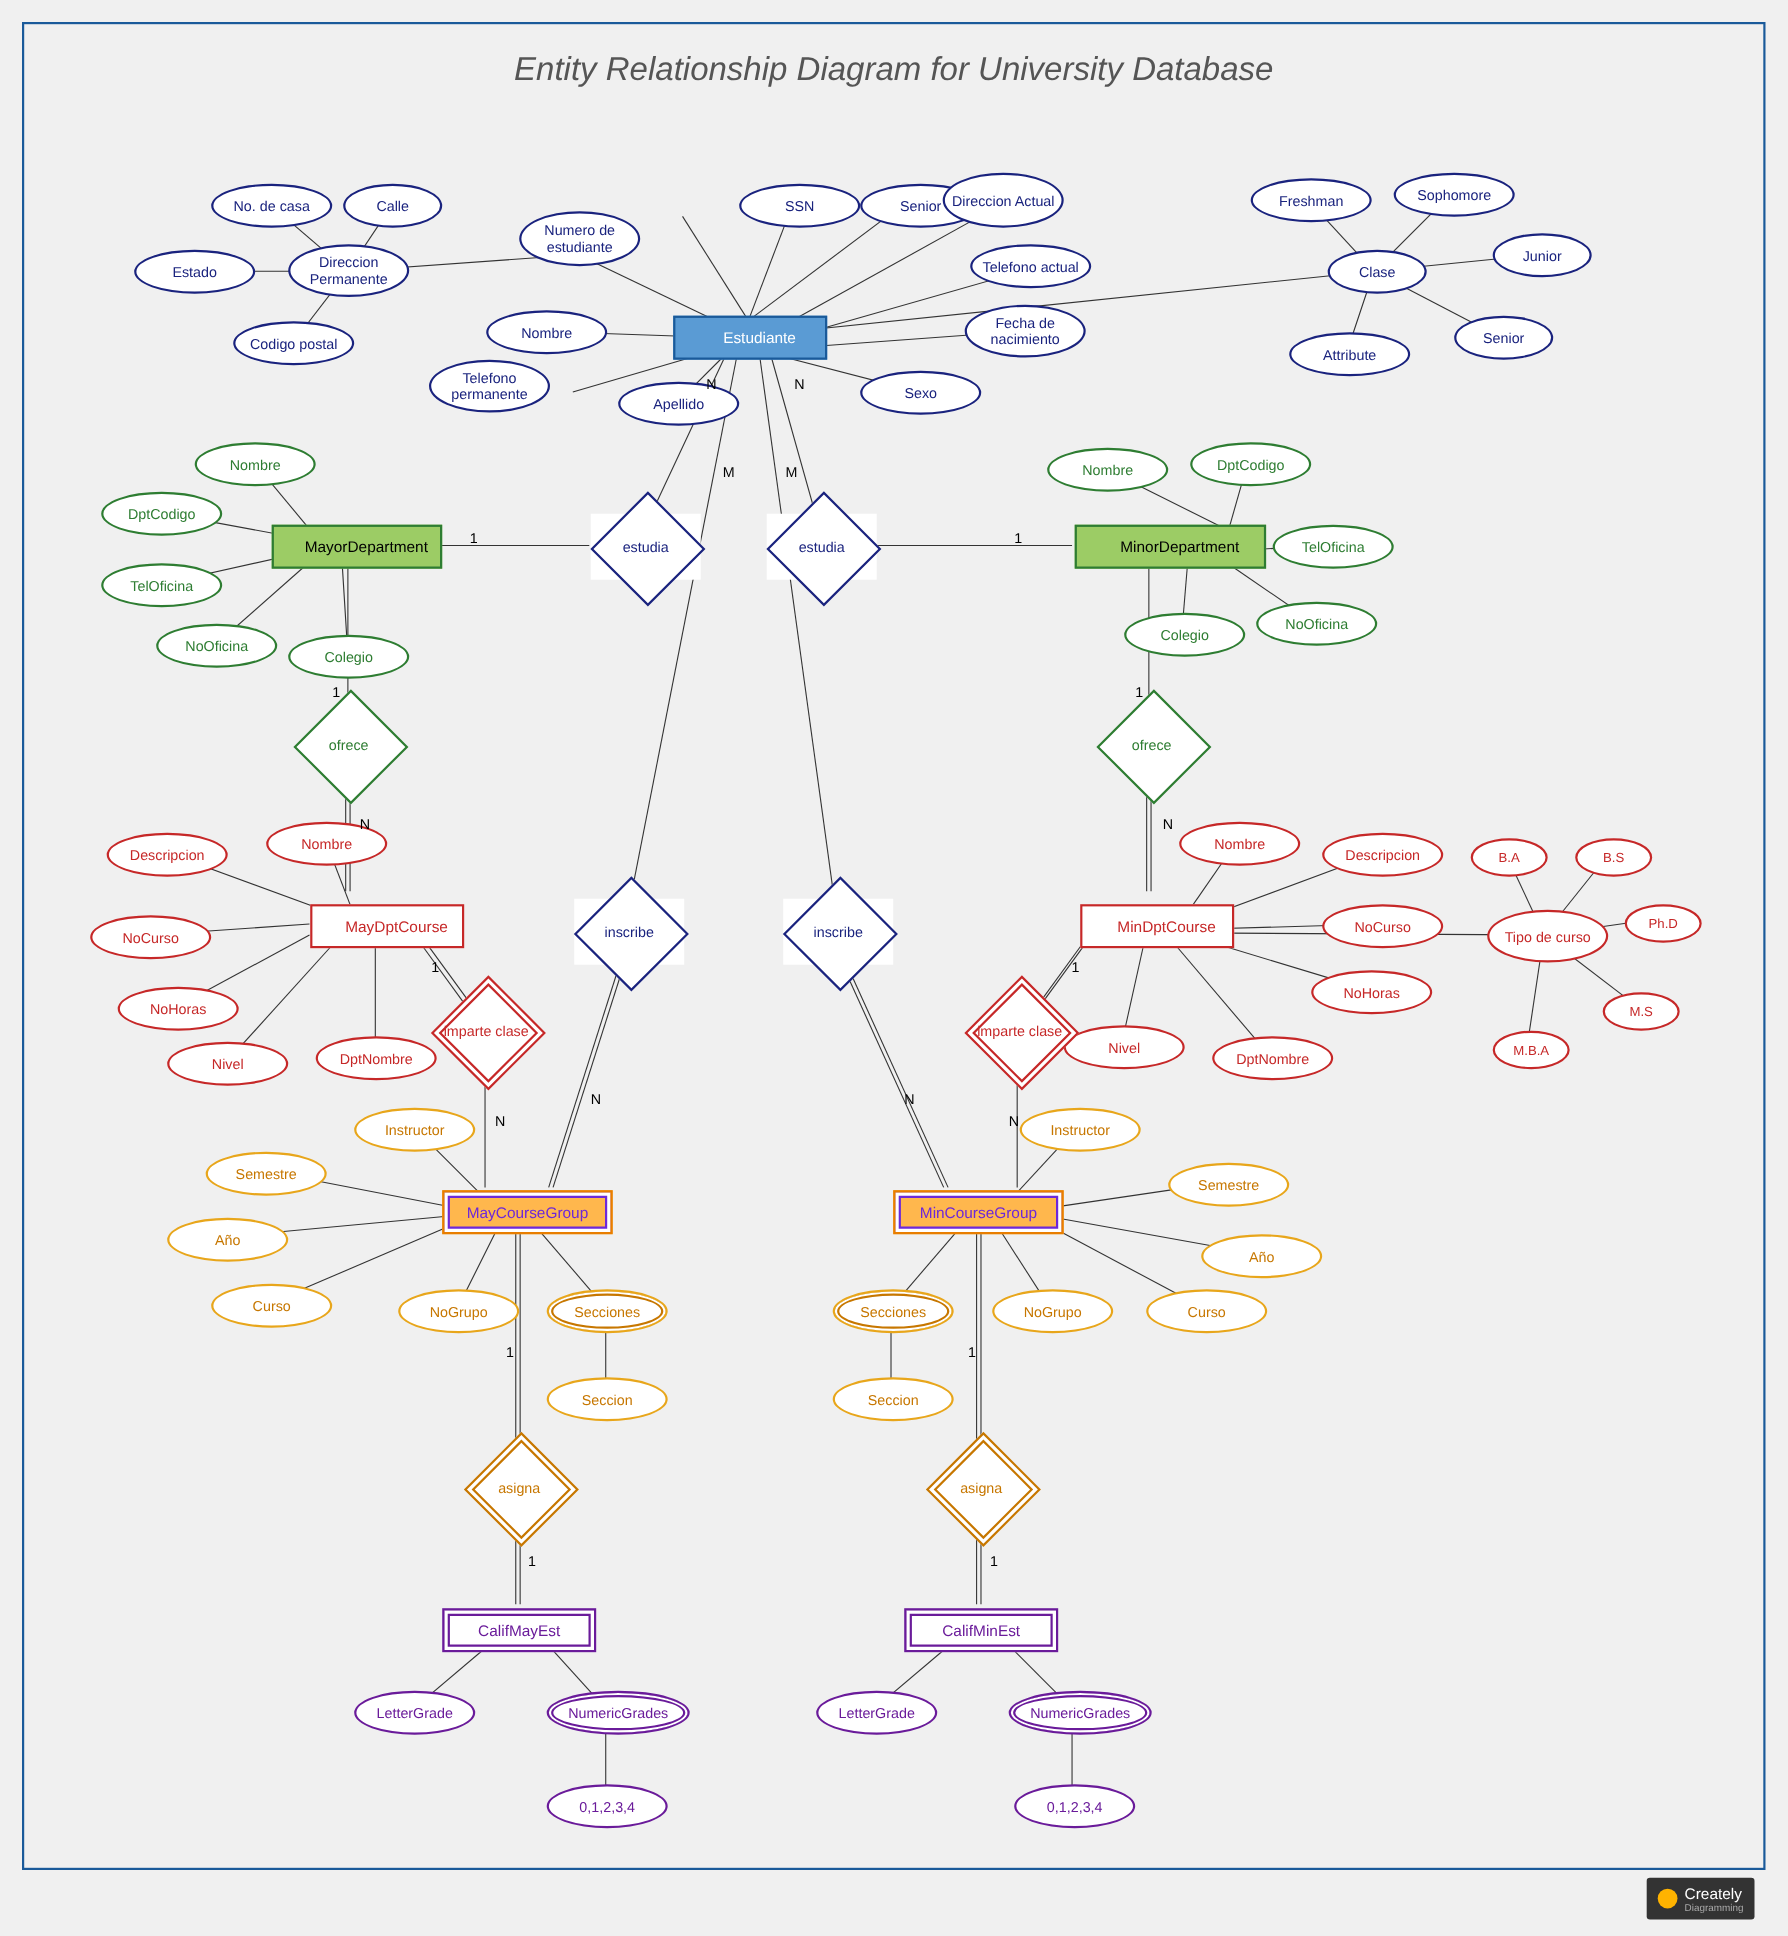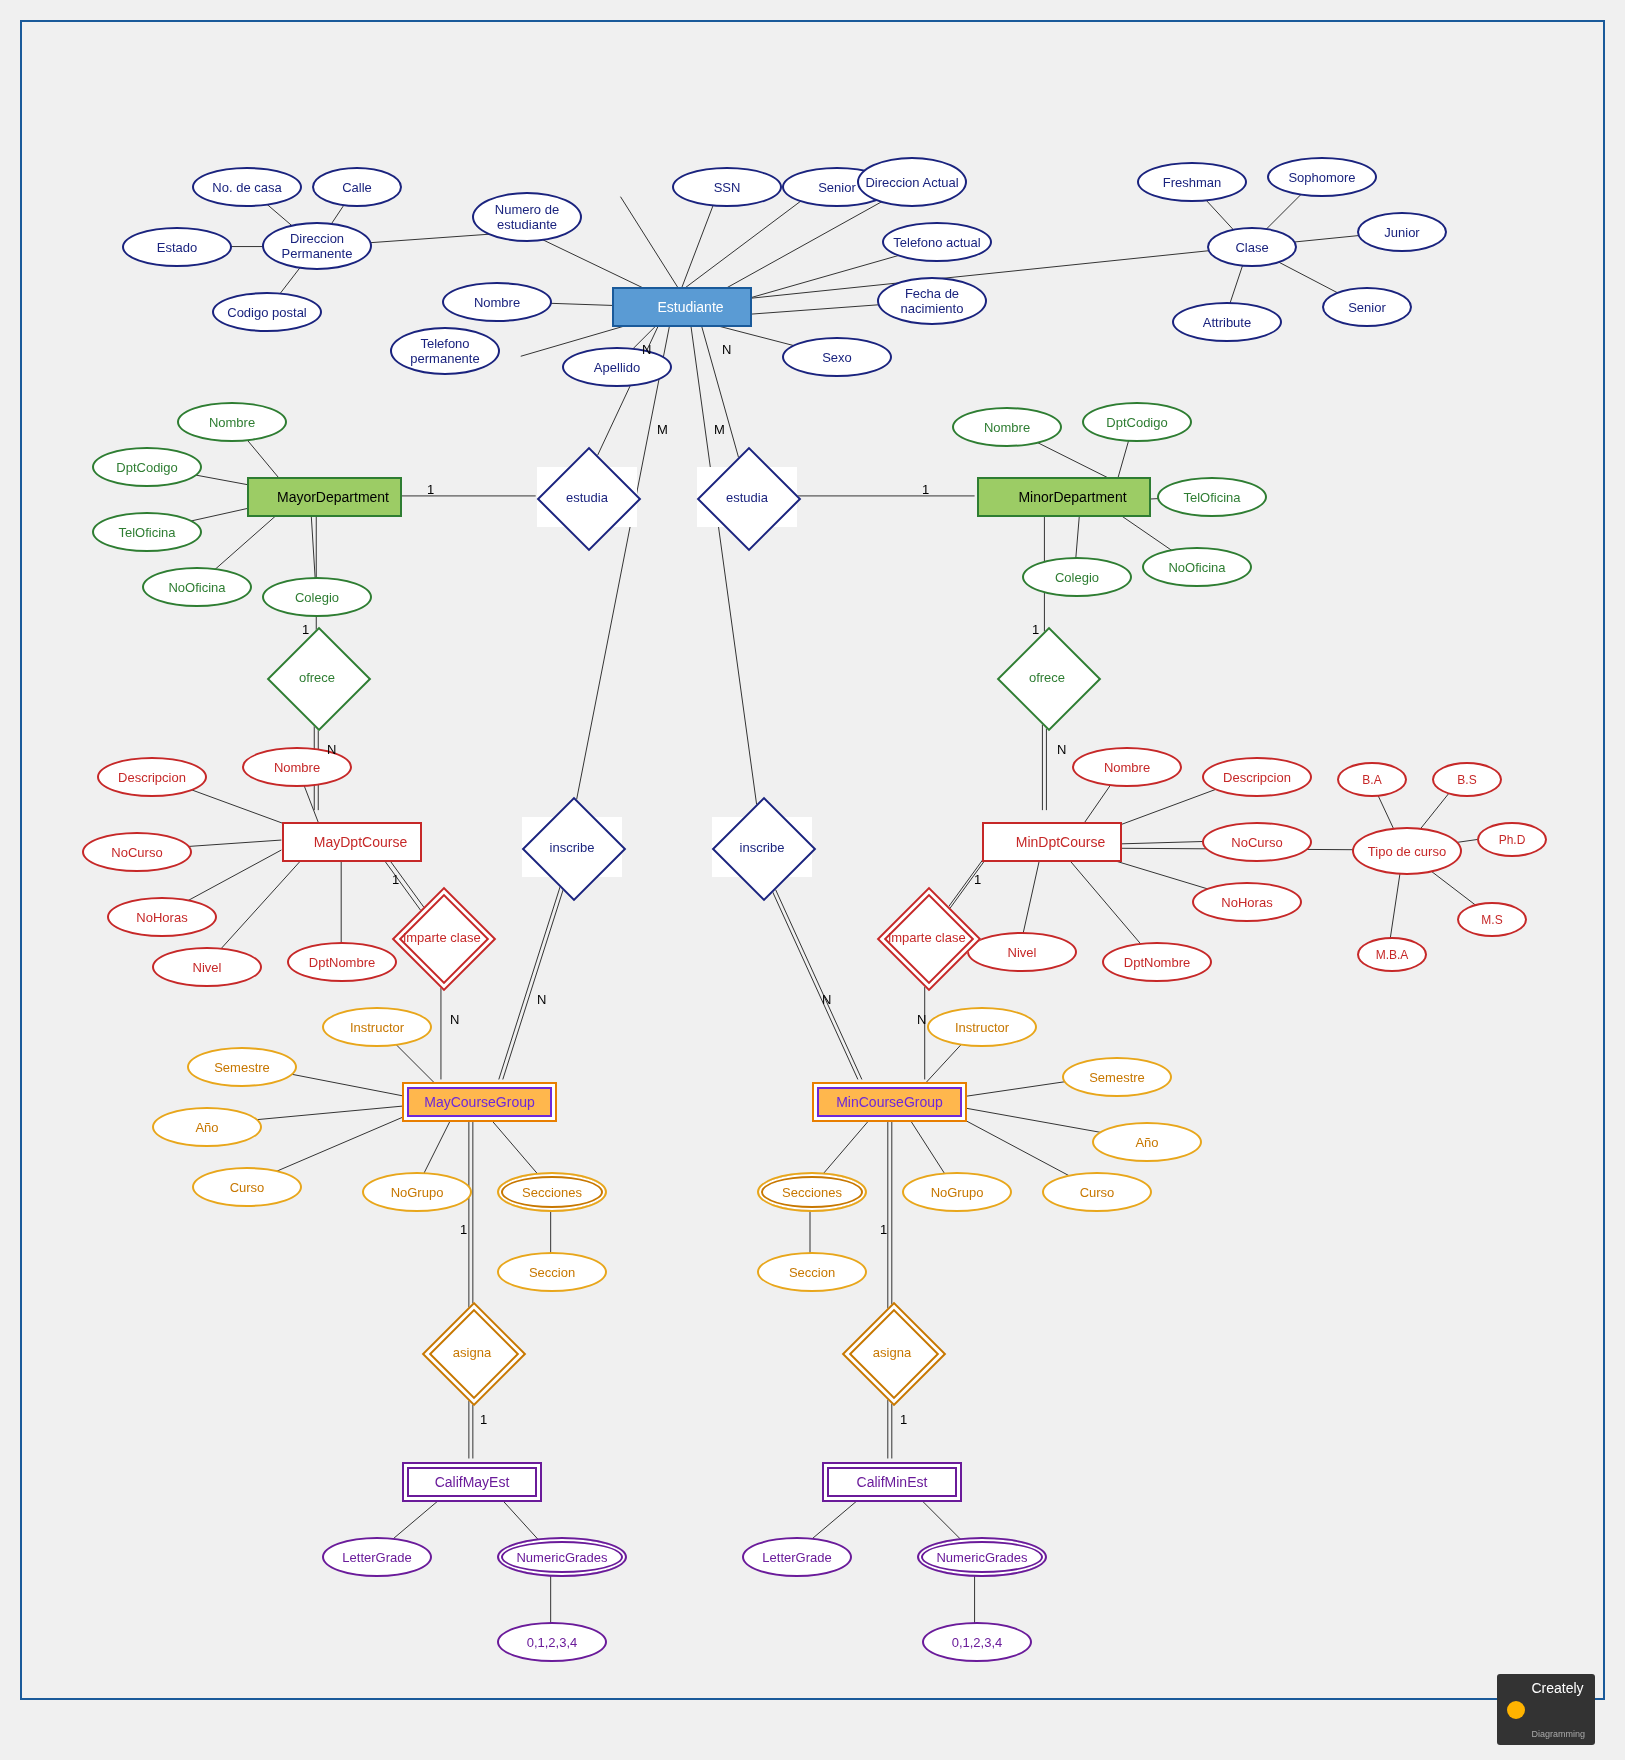--- a/index.html
+++ b/index.html
@@ -47,21 +47,21 @@
     display: flex;
     align-items: center;
     gap: 6px;
   }
   .logo .bulb {
     width: 18px; height: 18px;
     background: #ffb300;
     border-radius: 50%;
     display: inline-block;
   }
-  .logo .sub { font-size: 9px; color: #aaa; display: block; margin-top: 33px; }
+  .logo .sub { font-size: 9px; color: #aaa; display: block; }
 
   .entity, .weak-entity, .diamond, .weak-diamond, .ellipse, .double-ellipse, .derived-ellipse {
     position: absolute;
     display: flex;
     align-items: center;
     justify-content: center;
     font-size: 14px;
     text-align: center;
     box-sizing: border-box;
   }
@@ -145,20 +145,21 @@
     position: relative;
     z-index: 2;
     font-size: 13px;
   }
 </style>
 </head>
 <body>
 
 <div class="canvas">
   <div class="frame">
+    <div class="title">Entity Relationship Diagram for University Database</div>
 
     <svg class="lines" viewBox="0 0 1585 1680">
 
       <line x1="660" y1="270" x2="600" y2="175"></line>
       <line x1="660" y1="270" x2="700" y2="165"></line>
       <line x1="660" y1="270" x2="800" y2="165"></line>
       <line x1="700" y1="270" x2="880" y2="170"></line>
       <line x1="700" y1="285" x2="910" y2="225"></line>
       <line x1="700" y1="295" x2="905" y2="280"></line>
       <line x1="680" y1="300" x2="815" y2="335"></line>

